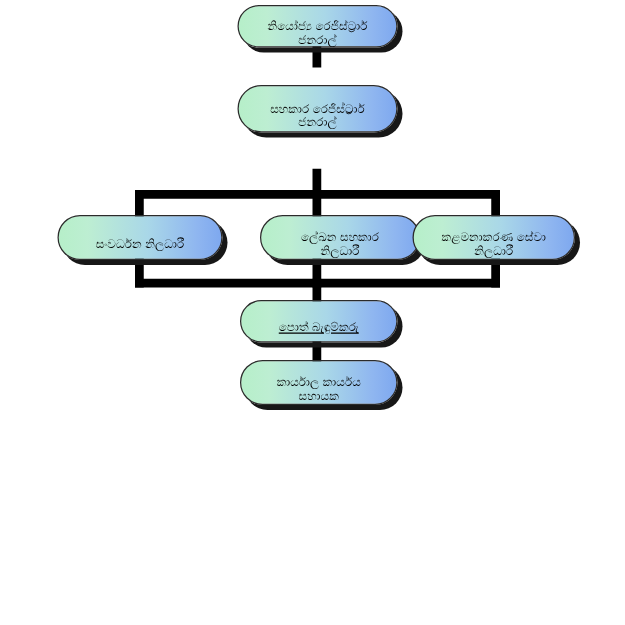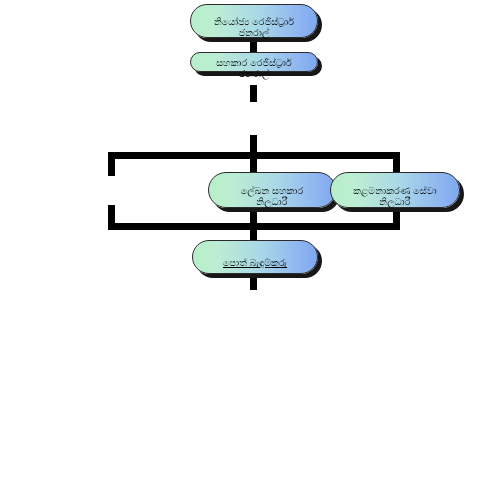--- a/index.html
+++ b/index.html
@@ -51,21 +51,21 @@
     width: 100%;
     font-size: 9.5px;
     font-weight: 400;
     letter-spacing: 0.1px;
     white-space: pre-line;
     margin-top: 13px;
   }
 
   
   #node-deputy-registrar-general { left: 190px; top: 4px;   width: 128px; height: 34px; }
-  #node-assistant-registrar-general { left: 190px; top: 52px;  width: 128px; height: 20px; }
+  #node-assistant-registrar-general { left: 190px; top: 68px;  width: 128px; height: 38px; }
   #node-additional-district-registrar { left: 190px; top: 100px; width: 128px; height: 36px; }
 
   #node-development-officer { left: 46px;  top: 172px; width: 132px; height: 36px; }
   #node-documentation-assistant-officer { left: 208px; top: 172px; width: 128px; height: 36px; }
   #node-management-services-officer { left: 330px; top: 172px; width: 130px; height: 36px; text-align: center; }
 
   #node-book-binder { left: 192px; top: 240px; width: 126px; height: 34px; text-decoration: underline; }
   #node-office-assistant { left: 192px; top: 288px; width: 126px; height: 36px; }
 </style>
 </head>
@@ -97,29 +97,36 @@
     <span class="node-label">නියෝජ්‍ය රෙජිස්ට්‍රාර්
 ජනරාල්</span>
   </div>
 
   <div class="node" id="node-assistant-registrar-general">
     <span class="node-label">සහකාර රෙජිස්ට්‍රාර්
 ජනරාල්</span>
   </div>
 
 
+  <div class="node" id="node-development-officer">
+    <span class="node-label">සංවර්ධන නිලධාරී</span>
+  </div>
 
   <div class="node" id="node-documentation-assistant-officer">
     <span class="node-label">ලේඛන සහකාර
 නිලධාරී</span>
   </div>
 
   <div class="node" id="node-management-services-officer">
     <span class="node-label">කළමනාකරණ සේවා
 නිලධාරී</span>
   </div>
 
   <div class="node" id="node-book-binder">
     <span class="node-label">පොත් බැඳුම්කරු</span>
   </div>
 
+  <div class="node" id="node-office-assistant">
+    <span class="node-label">කාර්යාල කාර්යය
+සහායක</span>
+  </div>
 
 </div>
 
 </body></html>

